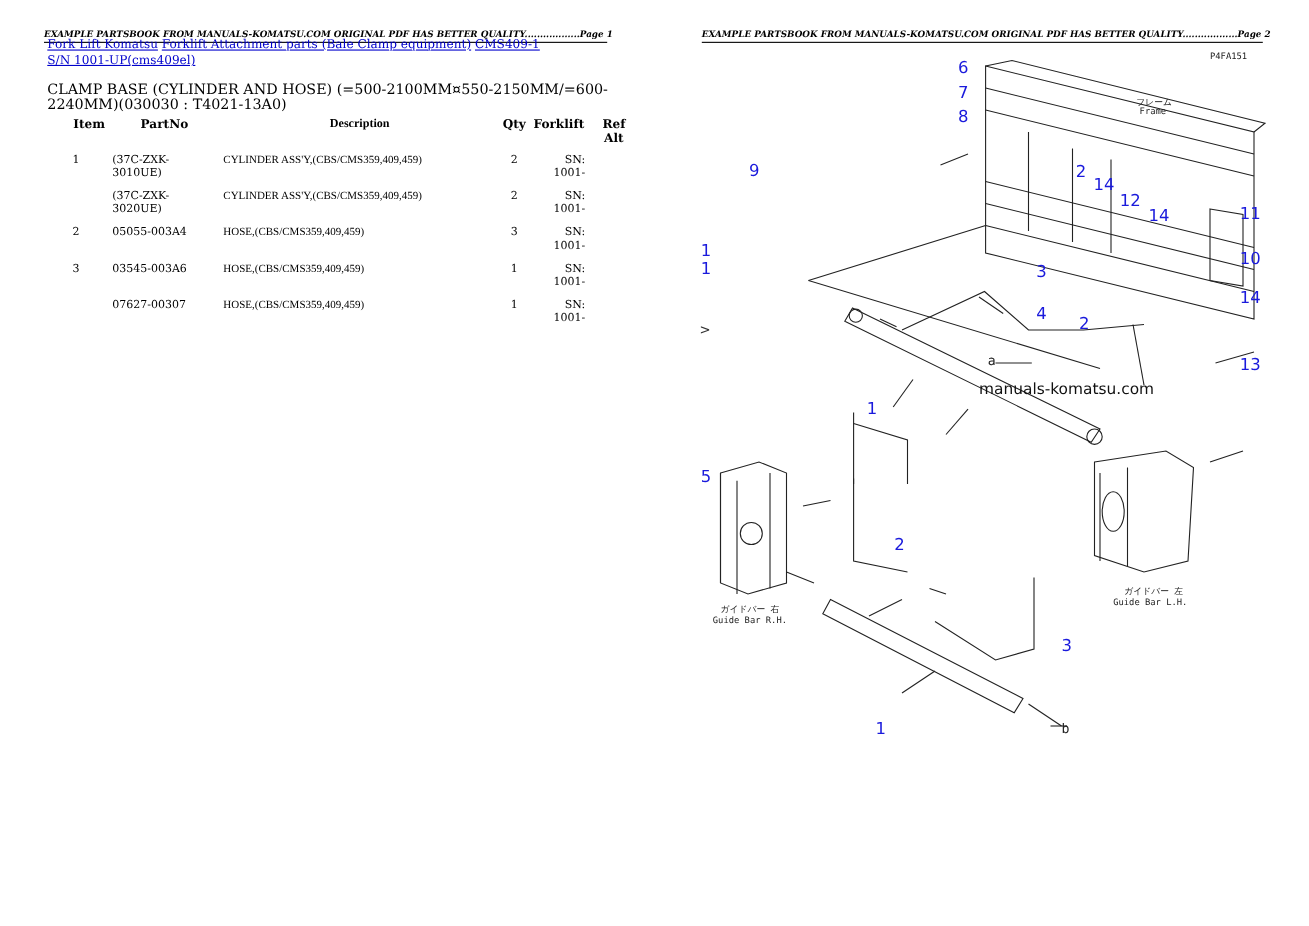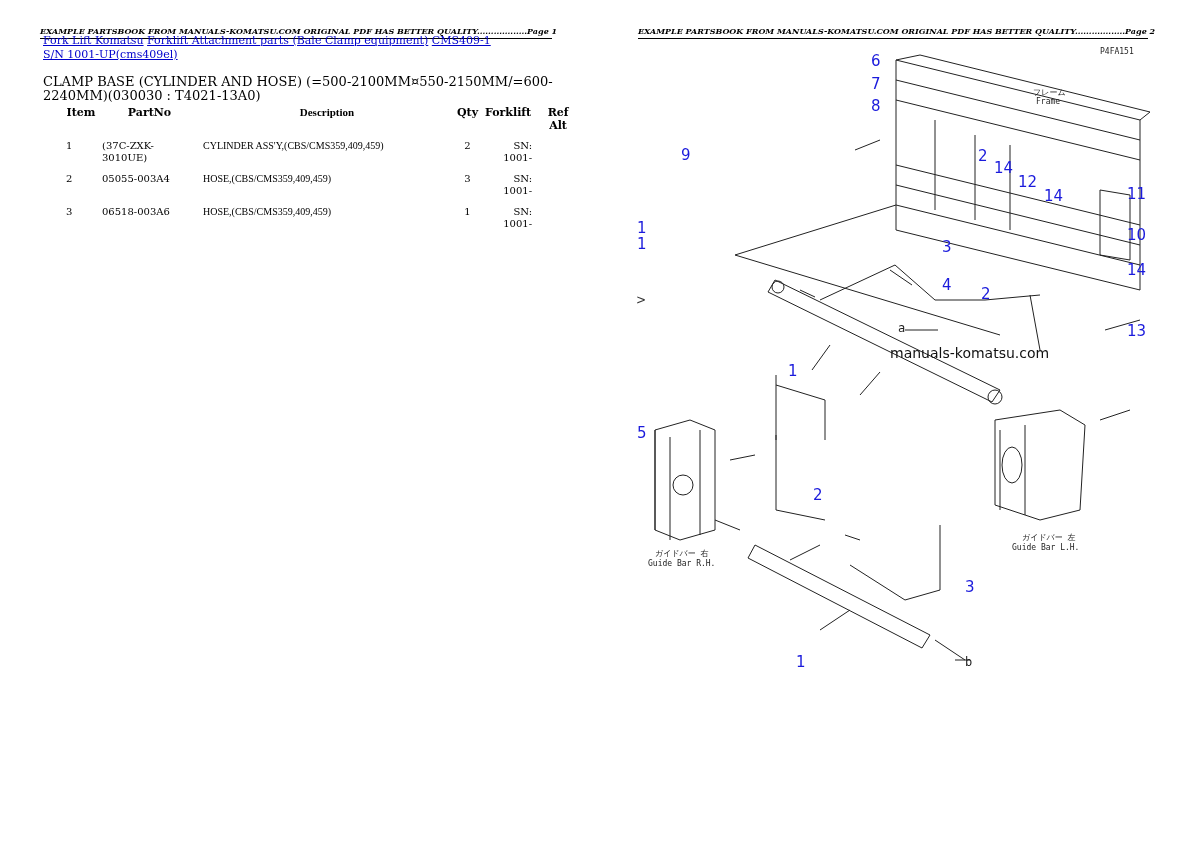--- a/index.html
+++ b/index.html
@@ -54,30 +54,46 @@
   <tbody>
     <tr>
       <td class="c-item">1</td>
       <td class="c-part">(37C-ZXK-3010UE)</td>
       <td class="c-desc">CYLINDER ASS'Y,(CBS/CMS359,409,459)</td>
       <td class="c-qty">2</td>
       <td class="c-opt">SN: 1001-</td>
       <td class="c-ref"></td>
     </tr>
     <tr>
+      <td class="c-item"></td>
+      <td class="c-part">(37C-ZXK-3020UE)</td>
+      <td class="c-desc">CYLINDER ASS'Y,(CBS/CMS359,409,459)</td>
+      <td class="c-qty">2</td>
+      <td class="c-opt">SN: 1001-</td>
+      <td class="c-ref"></td>
+    </tr>
+    <tr>
       <td class="c-item">2</td>
       <td class="c-part">05055-003A4</td>
       <td class="c-desc">HOSE,(CBS/CMS359,409,459)</td>
       <td class="c-qty">3</td>
       <td class="c-opt">SN: 1001-</td>
       <td class="c-ref"></td>
     </tr>
     <tr>
       <td class="c-item">3</td>
-      <td class="c-part">06518-003A6</td>
+      <td class="c-part">03545-003A6</td>
+      <td class="c-desc">HOSE,(CBS/CMS359,409,459)</td>
+      <td class="c-qty">1</td>
+      <td class="c-opt">SN: 1001-</td>
+      <td class="c-ref"></td>
+    </tr>
+    <tr>
+      <td class="c-item"></td>
+      <td class="c-part">07627-00307</td>
       <td class="c-desc">HOSE,(CBS/CMS359,409,459)</td>
       <td class="c-qty">1</td>
       <td class="c-opt">SN: 1001-</td>
       <td class="c-ref"></td>
     </tr>
   </tbody>
 </table>
 
 <svg class="diagram" viewBox="632 40 558 640" xmlns="http://www.w3.org/2000/svg">
   <g stroke="#222" stroke-width="1" fill="none">

